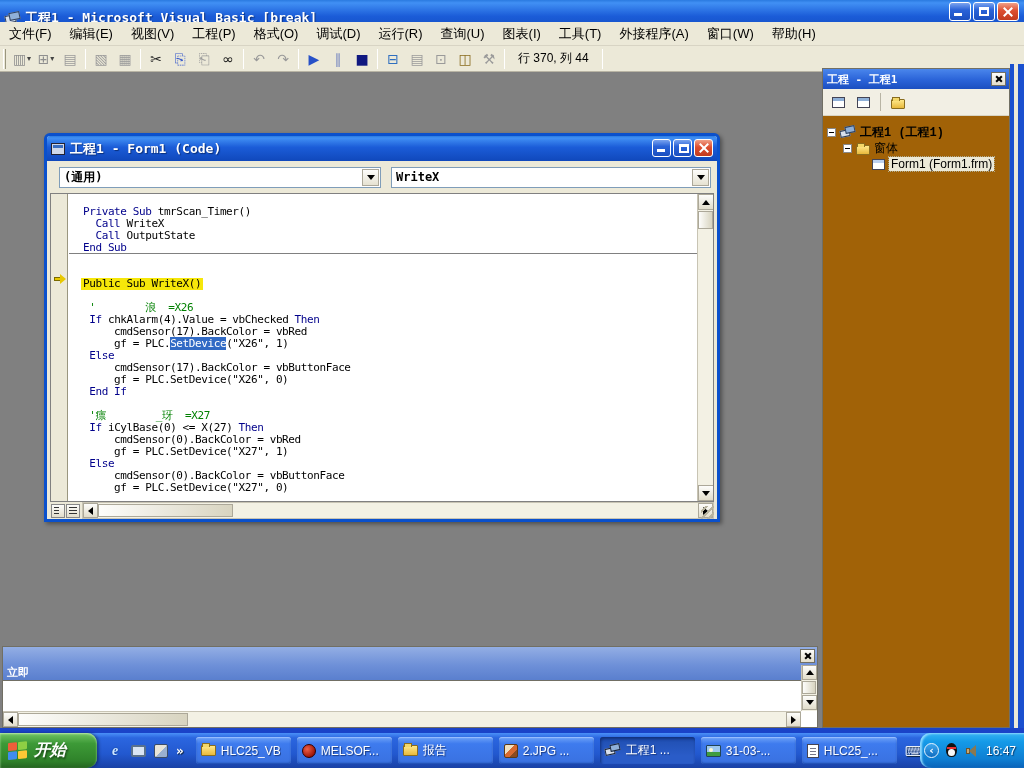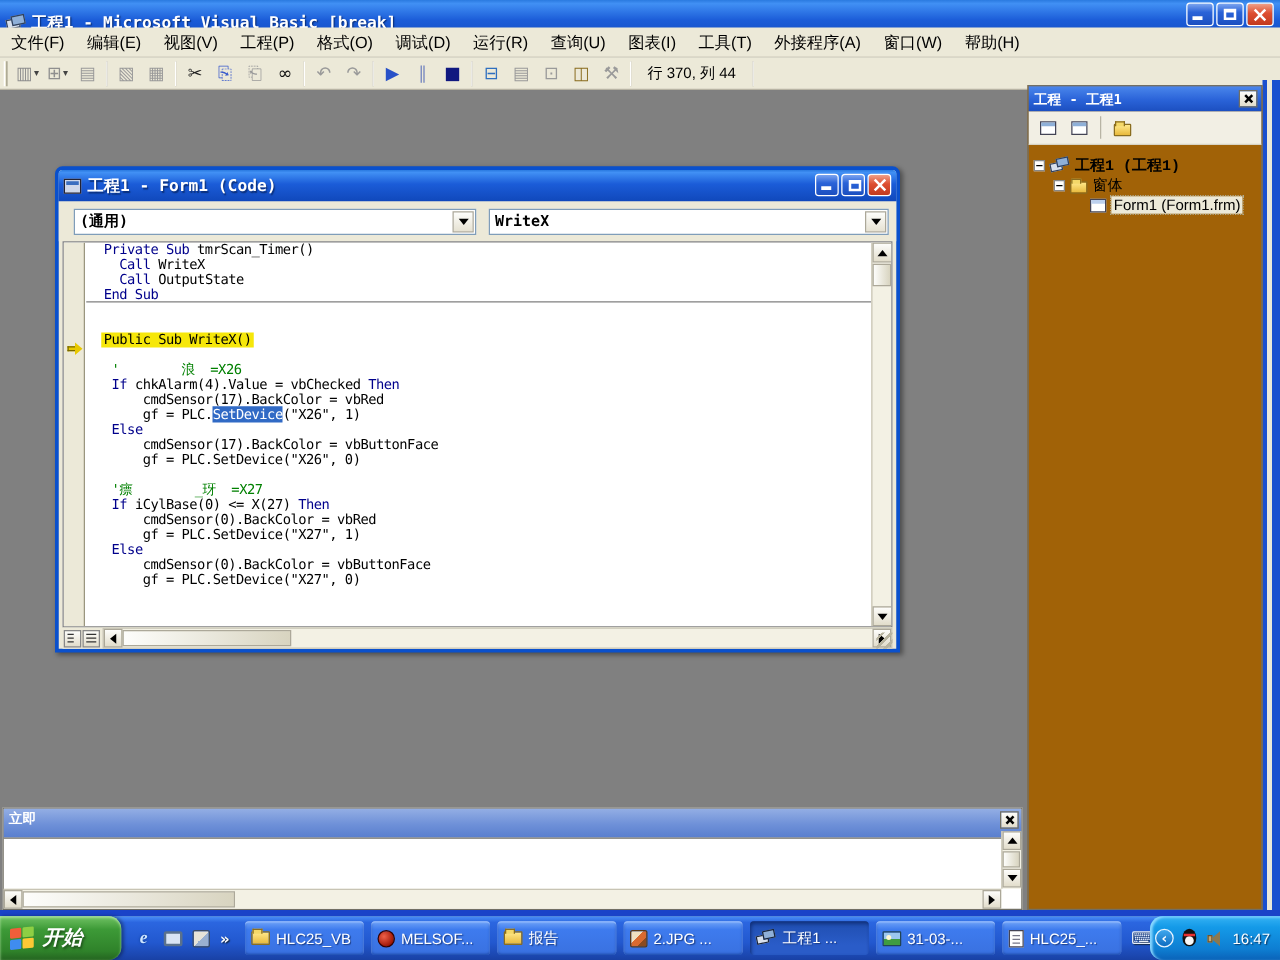--- a/index.html
+++ b/index.html
@@ -68,21 +68,21 @@
   .combo .cbtn { position:absolute; right:1px; top:1px; width:17px; height:17px; background:linear-gradient(180deg,#fdfdfb,#e6e2d2); border:1px solid #aca899; display:flex; align-items:center; justify-content:center; }
   .tri-down { width:0; height:0; border-left:4px solid transparent; border-right:4px solid transparent; border-top:5px solid #000; }
   .tri-up { width:0; height:0; border-left:4px solid transparent; border-right:4px solid transparent; border-bottom:5px solid #000; }
   .tri-left { width:0; height:0; border-top:4px solid transparent; border-bottom:4px solid transparent; border-right:5px solid #000; }
   .tri-right { width:0; height:0; border-top:4px solid transparent; border-bottom:4px solid transparent; border-left:5px solid #000; }
   .codearea { position:relative; margin:0 3px; height:309px; background:#fff; border:1px solid #808080; overflow:hidden; }
   .cmargin { position:absolute; left:0; top:0; width:17px; height:100%; background:#ECE9D8; border-right:1px solid #9a967f; }
   .stmt-arrow { position:absolute; left:3px; width:12px; height:8px; }
   .stmt-arrow .bar { position:absolute; left:0; top:2px; width:6px; height:4px; background:#e8c800; border:1px solid #7a6a00; border-right:none; }
   .stmt-arrow .tip { position:absolute; left:6px; top:-1px; width:0; height:0; border-top:5px solid transparent; border-bottom:5px solid transparent; border-left:6px solid #e8c800; }
-  .ctext-area { position:absolute; left:18px; top:0; right:16px; bottom:0; padding:0 0 0 14px; }
+  .ctext-area { position:absolute; left:18px; top:0; right:16px; bottom:0; padding:12px 0 0 14px; }
   .cl { height:12px; font:11px/12px "DejaVu Sans Mono", monospace; letter-spacing:-0.4px; white-space:pre; }
   .cl.sepafter { border-bottom:1px solid #808080; margin-left:-14px; padding-left:14px; }
   .seg-kw { color:#00008B; } .seg-id { color:#000; } .seg-cm { color:#008000; }
   .seg-sel { color:#fff; background:#316AC5; }
   .hlline { background:#F6E70A; color:#000; display:inline-block; padding:0 2px; margin-left:-2px; }
   .vscroll { position:absolute; right:0; top:0; width:16px; height:100%; background:#F3F1E4; border-left:1px solid #c8c4b4; }
   .sbtn { width:16px; height:16px; background:linear-gradient(180deg,#fdfdfb,#e2ddcb); border:1px solid #aca899; display:flex; align-items:center; justify-content:center; }
   .sthumb { background:linear-gradient(90deg,#fdfdfb,#d8d4c0); border:1px solid #aca899; }
   .cw-bottom { position:relative; height:17px; margin:0 3px; background:#ECE9D8; display:flex; align-items:center; }
   .viewbtn { width:14px; height:14px; background:linear-gradient(180deg,#fdfdfb,#e2ddcb); border:1px solid #888; margin-left:1px; display:flex; flex-direction:column; justify-content:center; gap:2px; padding:2px; }
@@ -113,22 +113,22 @@
   .expbox { width:9px; height:9px; border:1px solid #888; background:#fff; position:relative; margin-right:4px; flex:0 0 auto; }
   .expbox::before { content:""; position:absolute; left:1px; top:3px; width:5px; height:1px; background:#000; }
   .icon-proj { position:relative; width:16px; height:13px; margin-right:4px; flex:0 0 auto; }
   .icon-proj .f1 { position:absolute; left:0; top:4px; width:10px; height:7px; background:#d8e0ec; border:1px solid #30405c; transform:rotate(-12deg); }
   .icon-proj .f2 { position:absolute; left:5px; top:0; width:10px; height:7px; background:#8fb0d8; border:1px solid #30405c; transform:rotate(-12deg); }
   .icon-form { width:13px; height:11px; background:#fff; border:1px solid #445; position:relative; margin-right:4px; flex:0 0 auto; }
   .icon-form::before { content:""; position:absolute; left:0; top:0; right:0; height:3px; background:#bcd0ee; }
   .tlabel.sel { background:#ECE9D8; outline:1px dotted #b0ab8f; padding:0 2px; }
   
   .immwin { position:absolute; left:2px; top:646px; width:816px; height:82px; border:1px solid #716f64; background:#fff; }
-  .imm-title { height:24px; background:linear-gradient(180deg,#93aee4 0%,#6e90d8 55%,#5a7fce 100%);
-    display:flex; align-items:flex-start; color:#fff; position:relative; border-bottom:1px solid #716f64; }
+  .imm-title { height:34px; background:linear-gradient(180deg,#93aee4 0%,#6e90d8 55%,#5a7fce 100%);
+    display:flex; align-items:flex-end; color:#fff; position:relative; border-bottom:1px solid #716f64; }
   .imm-title .ttext { font:bold 11px "DejaVu Sans Mono", monospace; margin-left:4px; }
   .imm-title .xbtn { top:2px; right:2px; }
   .imm-vscroll { position:absolute; right:0; top:18px; width:16px; bottom:16px; background:#F3F1E4; border-left:1px solid #c8c4b4; }
   .imm-hscroll { position:absolute; left:0; bottom:0; right:16px; height:16px; background:#F3F1E4; border-top:1px solid #c8c4b4; display:flex; align-items:center; }
   
   .taskbar { position:absolute; left:0; top:733px; width:1024px; height:35px;
     background:linear-gradient(180deg,#4a90f8 0%,#2b66e0 14%,#2258cf 60%,#1941a5 100%); display:flex; align-items:center; }
   .startbtn { width:97px; height:35px; border-radius:0 10px 10px 0;
     background:linear-gradient(180deg,#71c364 0%,#3d9a37 30%,#2f822a 80%,#246420 100%);
     display:flex; align-items:center; box-shadow:inset 0 1px 2px #b8e8a8, 2px 0 3px rgba(0,0,0,.35); }
@@ -336,20 +336,21 @@
           <div class="cl"></div>
           <div class="cl"><span class="hlline">Public Sub WriteX()</span></div>
           <div class="cl"></div>
           <div class="cl"><span class="seg-cm"> '        浪  =X26</span></div>
           <div class="cl"><span class="seg-id"> </span><span class="seg-kw">If</span><span class="seg-id"> chkAlarm(4).Value = vbChecked </span><span class="seg-kw">Then</span></div>
           <div class="cl"><span class="seg-id">     cmdSensor(17).BackColor = vbRed</span></div>
           <div class="cl"><span class="seg-id">     gf = PLC.</span><span class="seg-sel">SetDevice</span><span class="seg-id">("X26", 1)</span></div>
           <div class="cl"><span class="seg-id"> </span><span class="seg-kw">Else</span></div>
           <div class="cl"><span class="seg-id">     cmdSensor(17).BackColor = vbButtonFace</span></div>
           <div class="cl"><span class="seg-id">     gf = PLC.SetDevice("X26", 0)</span></div>
+          <div class="cl"><span class="seg-id"> </span><span class="seg-kw">End If</span></div>
           <div class="cl"></div>
           <div class="cl"><span class="seg-cm"> '瘭        _玡  =X27</span></div>
           <div class="cl"><span class="seg-id"> </span><span class="seg-kw">If</span><span class="seg-id"> iCylBase(0) &lt;= X(27) </span><span class="seg-kw">Then</span></div>
           <div class="cl"><span class="seg-id">     cmdSensor(0).BackColor = vbRed</span></div>
           <div class="cl"><span class="seg-id">     gf = PLC.SetDevice("X27", 1)</span></div>
           <div class="cl"><span class="seg-id"> </span><span class="seg-kw">Else</span></div>
           <div class="cl"><span class="seg-id">     cmdSensor(0).BackColor = vbButtonFace</span></div>
           <div class="cl"><span class="seg-id">     gf = PLC.SetDevice("X27", 0)</span></div>
         </div>
       <div class="vscroll">

